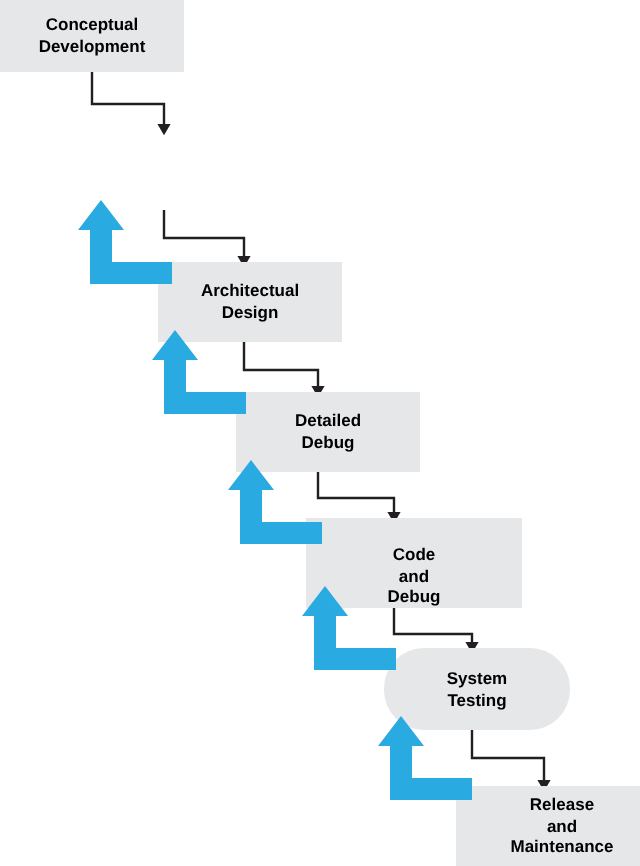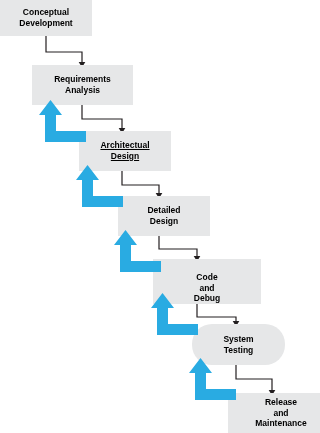--- a/index.html
+++ b/index.html
@@ -90,31 +90,27 @@
     <svg class="feedback-arrow" width="48" height="42" viewBox="0 0 48 42" style="left: 150px; top: 293px;">
       <path d="M 12.5 0 L 24 15 L 18 15 L 18 31 L 48 31 L 48 42 L 7 42 L 7 15 L 1 15 Z" fill="#29abe2"></path>
     </svg>
     <svg class="feedback-arrow" width="48" height="42" viewBox="0 0 48 42" style="left: 188px; top: 358px;">
       <path d="M 12.5 0 L 24 15 L 18 15 L 18 31 L 48 31 L 48 42 L 7 42 L 7 15 L 1 15 Z" fill="#29abe2"></path>
     </svg>
     <div class="stage-box" style="left: 0px; top: 0px; width: 92px; height: 36px; background: rgb(230, 231, 232); color: rgb(0, 0, 0);">
       <span class="stage-label">Conceptual
 Development</span>
     </div>
-    <div class="stage-box" style="left: 32px; top: 65px; width: 101px; height: 40px; background: rgb(230, 231, 232); color: rgb(0, 0, 0);">
-      <span class="stage-label">Requirements
-Analysis</span>
-    </div>
-    <div class="stage-box" style="left: 79px; top: 131px; width: 92px; height: 40px; background: rgb(230, 231, 232); color: rgb(0, 0, 0); text-decoration: underline;">
+    <div class="stage-box" style="left: 79px; top: 131px; width: 92px; height: 40px; background: rgb(230, 231, 232); color: rgb(0, 0, 0);">
       <span class="stage-label">Architectual
 Design</span>
     </div>
     <div class="stage-box" style="left: 118px; top: 196px; width: 92px; height: 40px; background: rgb(230, 231, 232); color: rgb(0, 0, 0);">
       <span class="stage-label">Detailed
-Design</span>
+Debug</span>
     </div>
     <div class="stage-box" style="left: 153px; top: 259px; width: 108px; height: 45px; background: rgb(230, 231, 232); color: rgb(0, 0, 0); align-items: flex-end;">
       <span class="stage-label">Code
 and
 Debug</span>
     </div>
     <div class="stage-box" style="left: 192px; top: 324px; width: 93px; height: 41px; background: rgb(230, 231, 232); color: rgb(0, 0, 0); border-radius: 20px;">
       <span class="stage-label">System
 Testing</span>
     </div>

